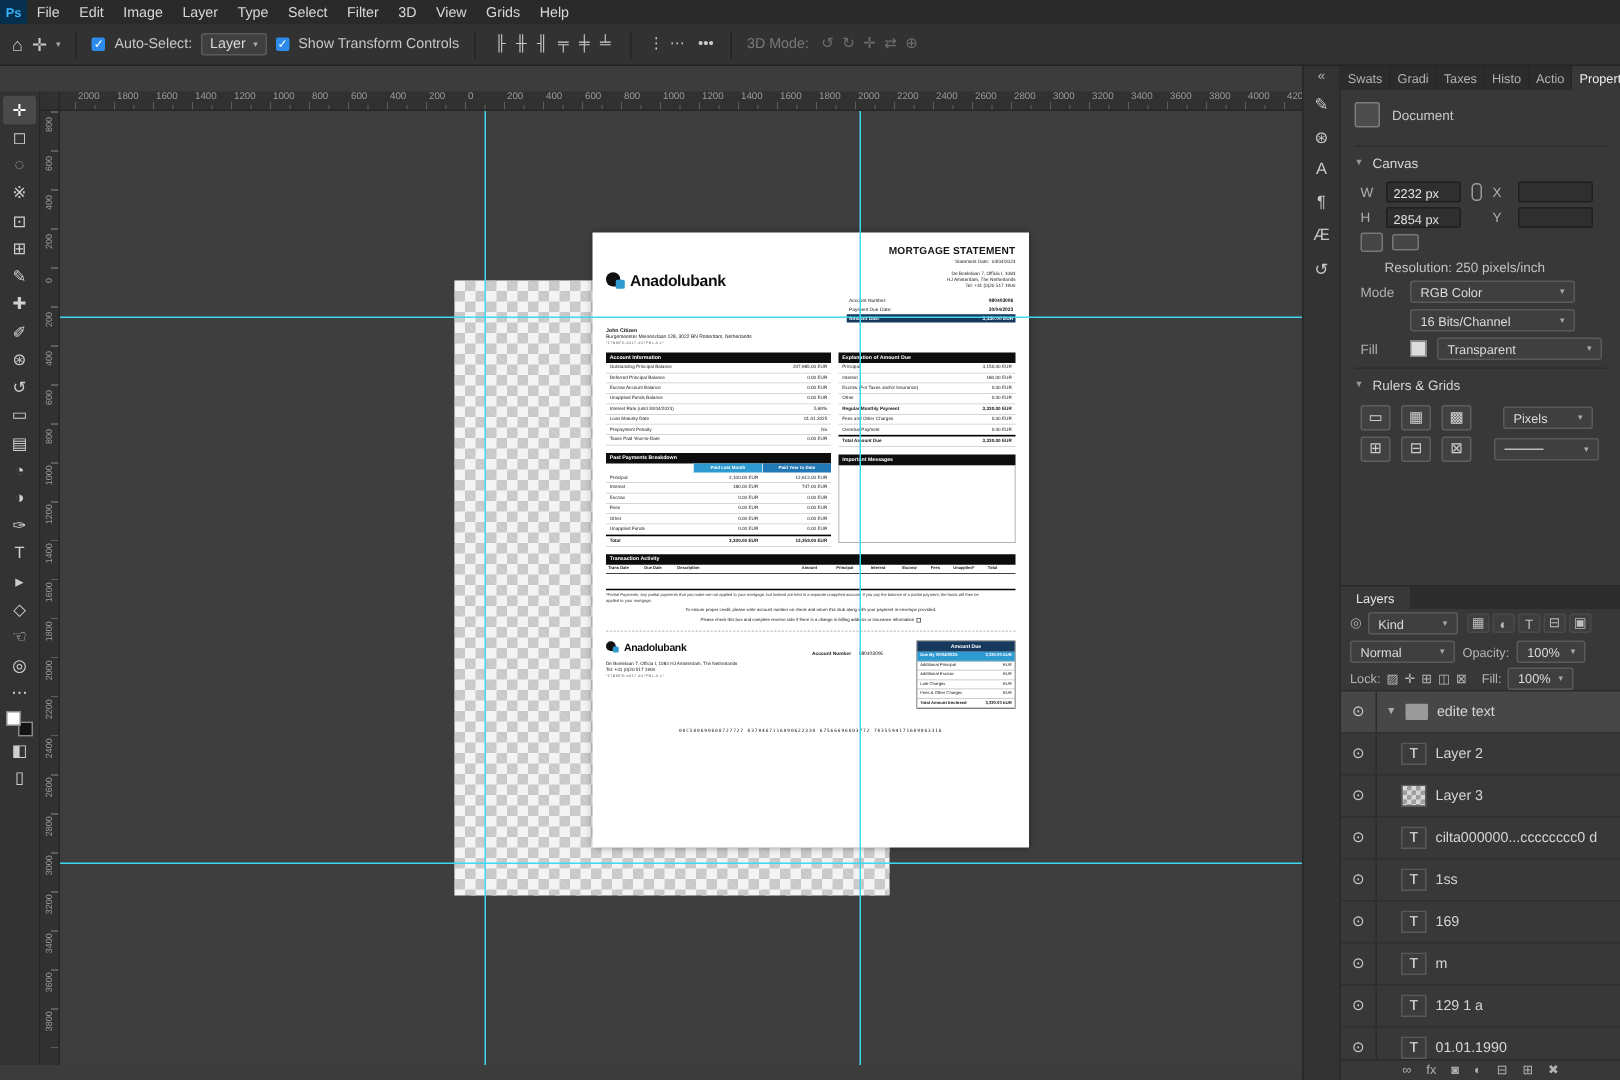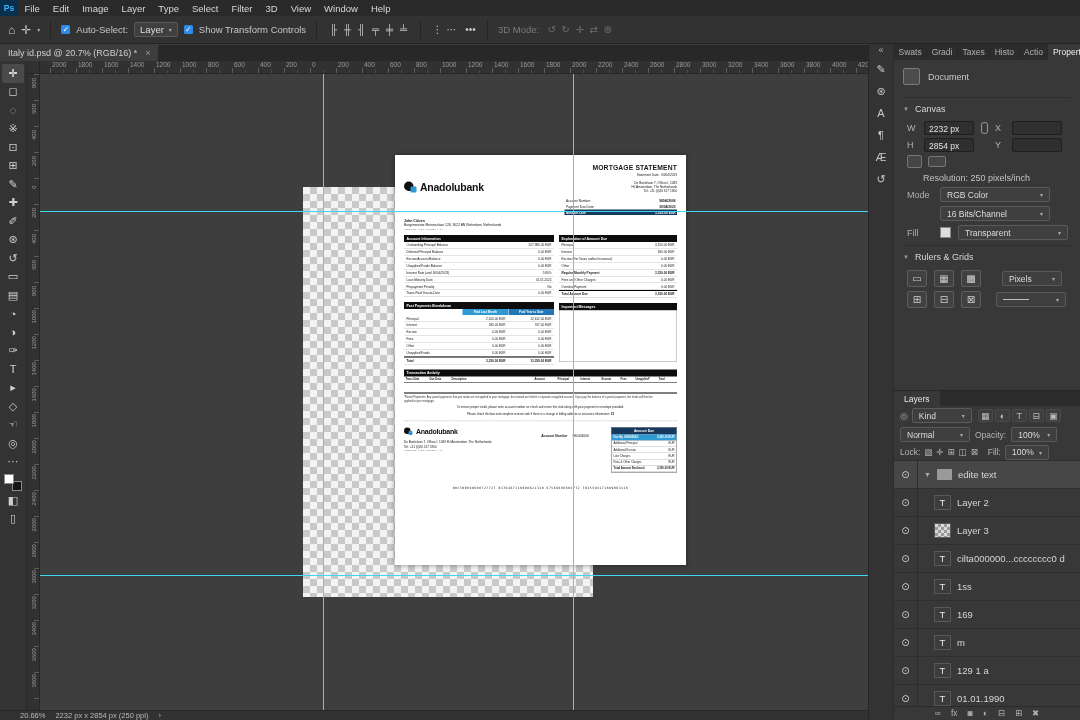--- a/index.html
+++ b/index.html
@@ -190,21 +190,21 @@
     <div style="display:flex;">
         <div class="menu-item">File</div>
         <div class="menu-item">Edit</div>
         <div class="menu-item">Image</div>
         <div class="menu-item">Layer</div>
         <div class="menu-item">Type</div>
         <div class="menu-item">Select</div>
         <div class="menu-item">Filter</div>
         <div class="menu-item">3D</div>
         <div class="menu-item">View</div>
-        <div class="menu-item">Window</div>
+        <div class="menu-item">Grids</div>
         <div class="menu-item">Help</div>
       </div>
   </div>
 
   <div class="optionsbar">
     <span class="ob-icon">⌂</span>
     <span class="ob-icon">✛</span>
     <span class="caret">▾</span>
     <span class="ob-sep"></span>
     <span class="cbx">✓</span>
@@ -234,26 +234,20 @@
     <span class="dim-label">3D Mode:</span>
     <span class="icon-group">
         <span class="ob-icon ob-mini dim">↺</span>
         <span class="ob-icon ob-mini dim">↻</span>
         <span class="ob-icon ob-mini dim">✛</span>
         <span class="ob-icon ob-mini dim">⇄</span>
         <span class="ob-icon ob-mini dim">⊕</span>
       </span>
   </div>
 
-  <div class="tabbar">
-    <div class="doc-tab">
-      <span>Italy id.psd @ 20.7% (RGB/16) *</span>
-      <span class="tab-close">×</span>
-    </div>
-  </div>
 
   <div class="tools">
     <div style="display:flex;flex-direction:column;align-items:center;">
         <div class="tool active">✛</div>
         <div class="tool">◻</div>
         <div class="tool">◌</div>
         <div class="tool">※</div>
         <div class="tool">⊡</div>
         <div class="tool">⊞</div>
         <div class="tool">✎</div>
@@ -802,19 +796,14 @@
             <span class="lb-icon">◙</span>
             <span class="lb-icon">◐</span>
             <span class="lb-icon">⊟</span>
             <span class="lb-icon">⊞</span>
             <span class="lb-icon">✖</span>
           </div>
       </div>
     </div>
   </div>
 
-  <div class="statusbar">
-    <span>20.66%</span>
-    <span>2232 px x 2854 px (250 ppi)</span>
-    <span>›</span>
-  </div>
 
 </div>
 
 </body></html>

